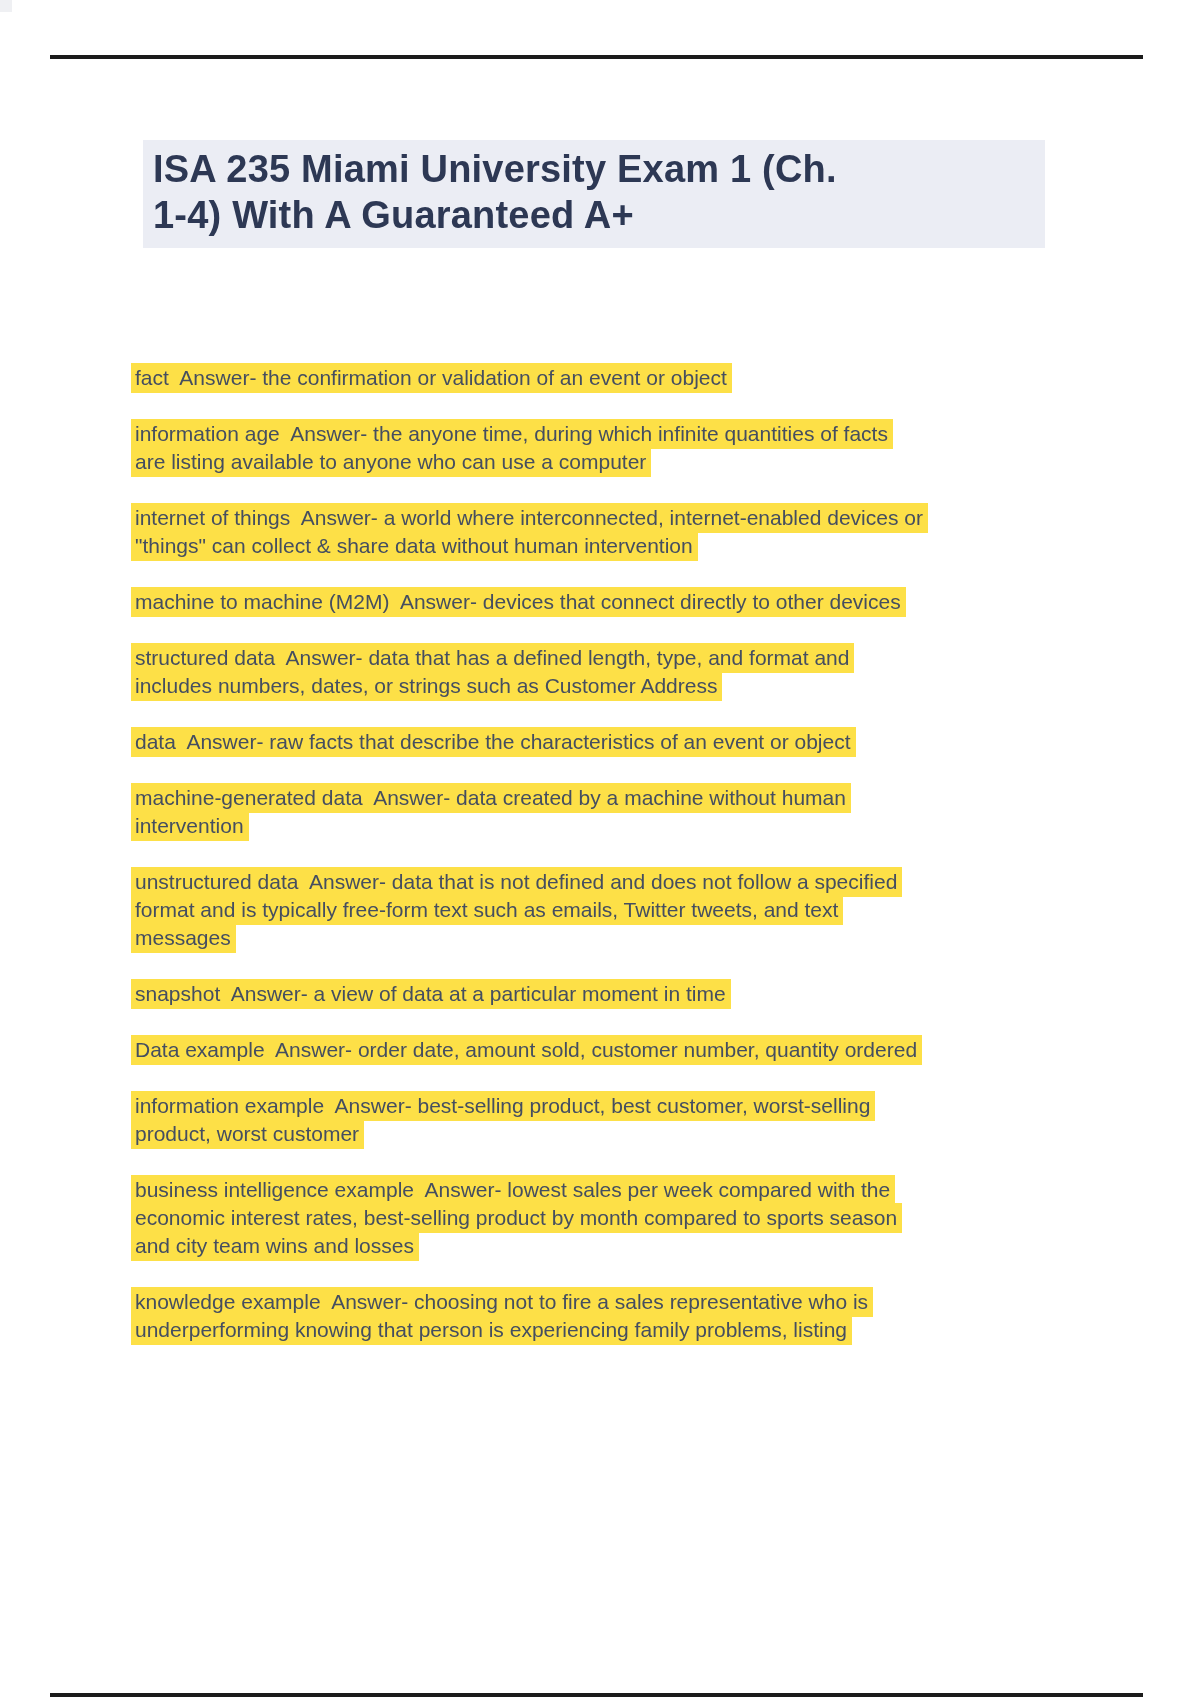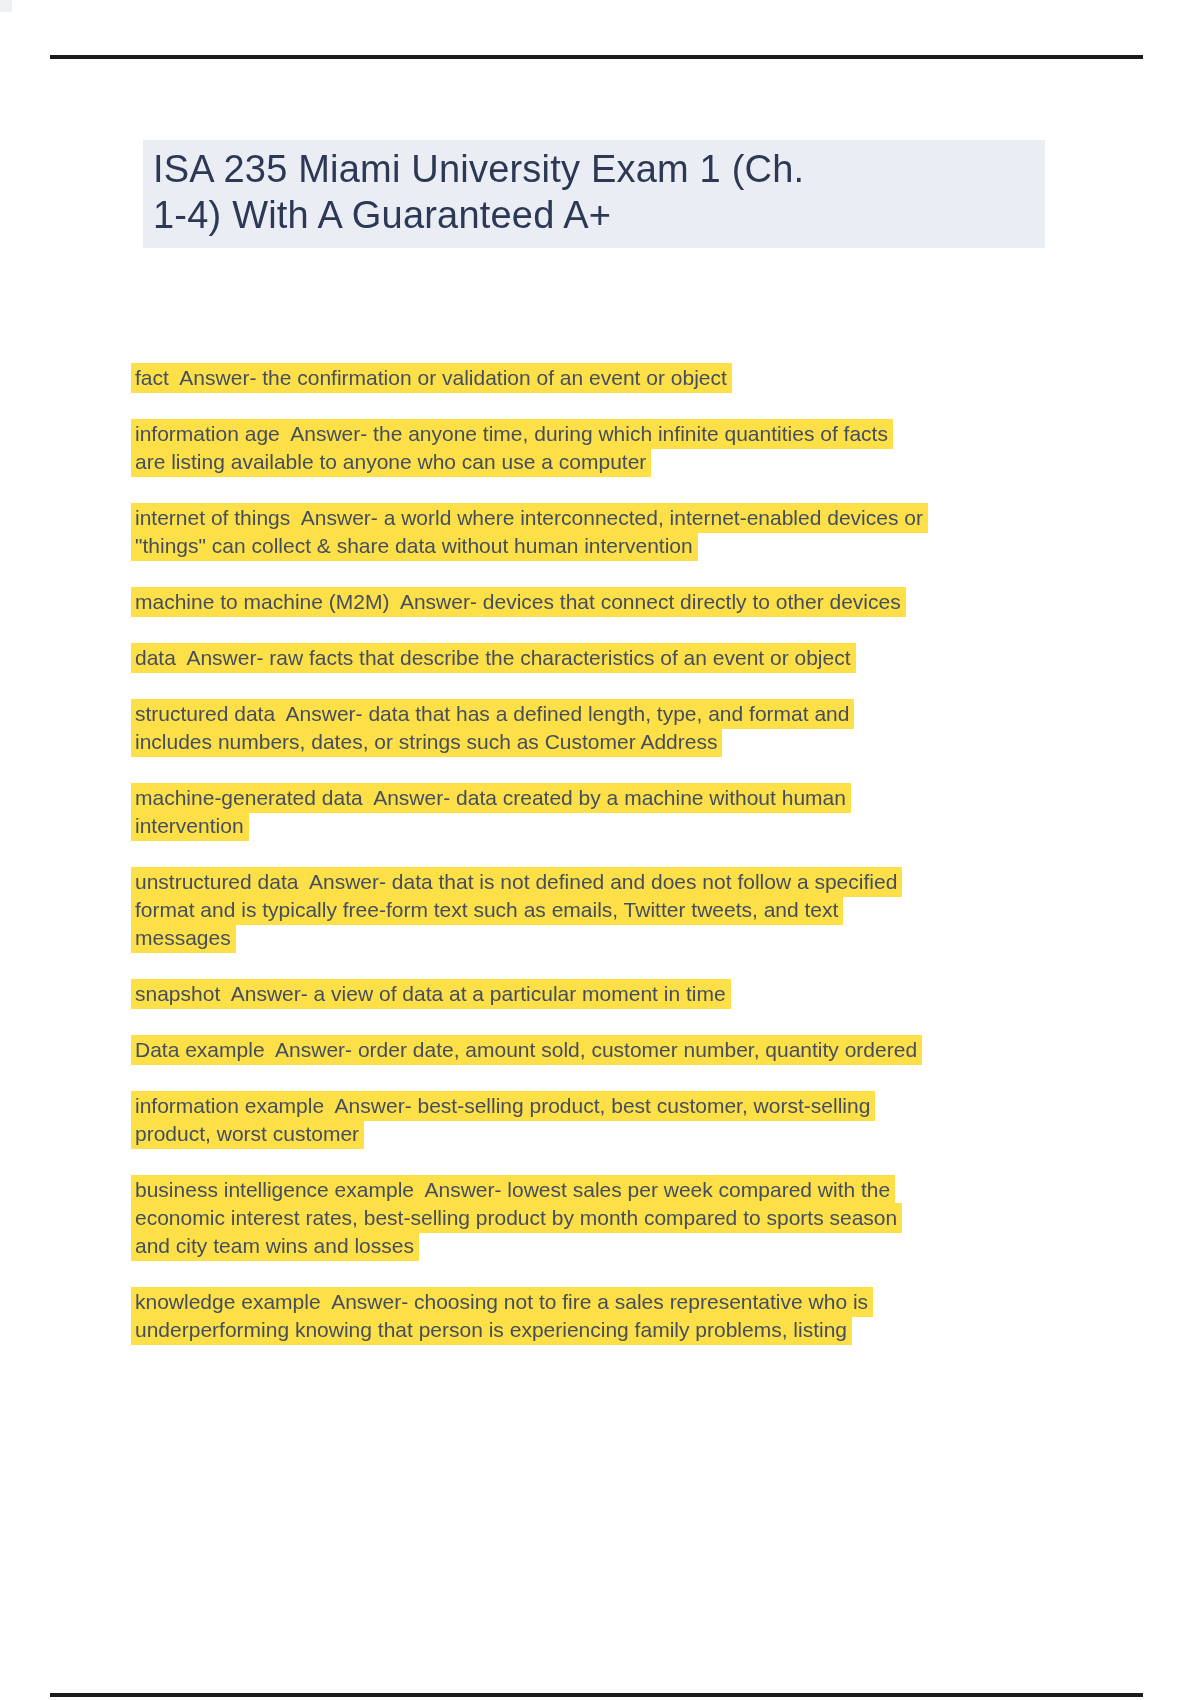--- a/index.html
+++ b/index.html
@@ -35,21 +35,21 @@
     left: 135px;
     top: 140px;
     width: 980px;
   }
   .title {
     margin: 0 0 0 8px;
     width: 892px;
     padding: 6px 0 10px 10px;
     background: #ebedf4;
     font-size: 38px;
-    font-weight: normal;
+    font-weight: bold;
     line-height: 46px;
     color: #2d3854;
     letter-spacing: 0.2px;
   }
   .qa-list {
     margin-top: 116px;
   }
   .qa-item {
     margin: 0 0 28px 0;
     font-size: 21px;
@@ -71,22 +71,22 @@
   <div class="rule rule-top"></div>
 
   <div class="content">
     <h1 class="title"><span>ISA 235 Miami University Exam 1 (Ch.</span><br><span>1-4) With A Guaranteed A+</span></h1>
 
     <div class="qa-list" id="qa-list">
         <p class="qa-item"><span class="qa-line">fact  Answer- the confirmation or validation of an event or object</span></p>
         <p class="qa-item"><span class="qa-line">information age  Answer- the anyone time, during which infinite quantities of facts</span><br><span class="qa-line">are listing available to anyone who can use a computer</span></p>
         <p class="qa-item"><span class="qa-line">internet of things  Answer- a world where interconnected, internet-enabled devices or</span><br><span class="qa-line">"things" can collect &amp; share data without human intervention</span></p>
         <p class="qa-item"><span class="qa-line">machine to machine (M2M)  Answer- devices that connect directly to other devices</span></p>
+        <p class="qa-item"><span class="qa-line">structured data  Answer- data that has a defined length, type, and format and</span><br><span class="qa-line">includes numbers, dates, or strings such as Customer Address</span></p>
         <p class="qa-item"><span class="qa-line">data  Answer- raw facts that describe the characteristics of an event or object</span></p>
-        <p class="qa-item"><span class="qa-line">structured data  Answer- data that has a defined length, type, and format and</span><br><span class="qa-line">includes numbers, dates, or strings such as Customer Address</span></p>
         <p class="qa-item"><span class="qa-line">machine-generated data  Answer- data created by a machine without human</span><br><span class="qa-line">intervention</span></p>
         <p class="qa-item"><span class="qa-line">unstructured data  Answer- data that is not defined and does not follow a specified</span><br><span class="qa-line">format and is typically free-form text such as emails, Twitter tweets, and text</span><br><span class="qa-line">messages</span></p>
         <p class="qa-item"><span class="qa-line">snapshot  Answer- a view of data at a particular moment in time</span></p>
         <p class="qa-item"><span class="qa-line">Data example  Answer- order date, amount sold, customer number, quantity ordered</span></p>
         <p class="qa-item"><span class="qa-line">information example  Answer- best-selling product, best customer, worst-selling</span><br><span class="qa-line">product, worst customer</span></p>
         <p class="qa-item"><span class="qa-line">business intelligence example  Answer- lowest sales per week compared with the</span><br><span class="qa-line">economic interest rates, best-selling product by month compared to sports season</span><br><span class="qa-line">and city team wins and losses</span></p>
         <p class="qa-item"><span class="qa-line">knowledge example  Answer- choosing not to fire a sales representative who is</span><br><span class="qa-line">underperforming knowing that person is experiencing family problems, listing</span></p>
       </div>
   </div>
 

